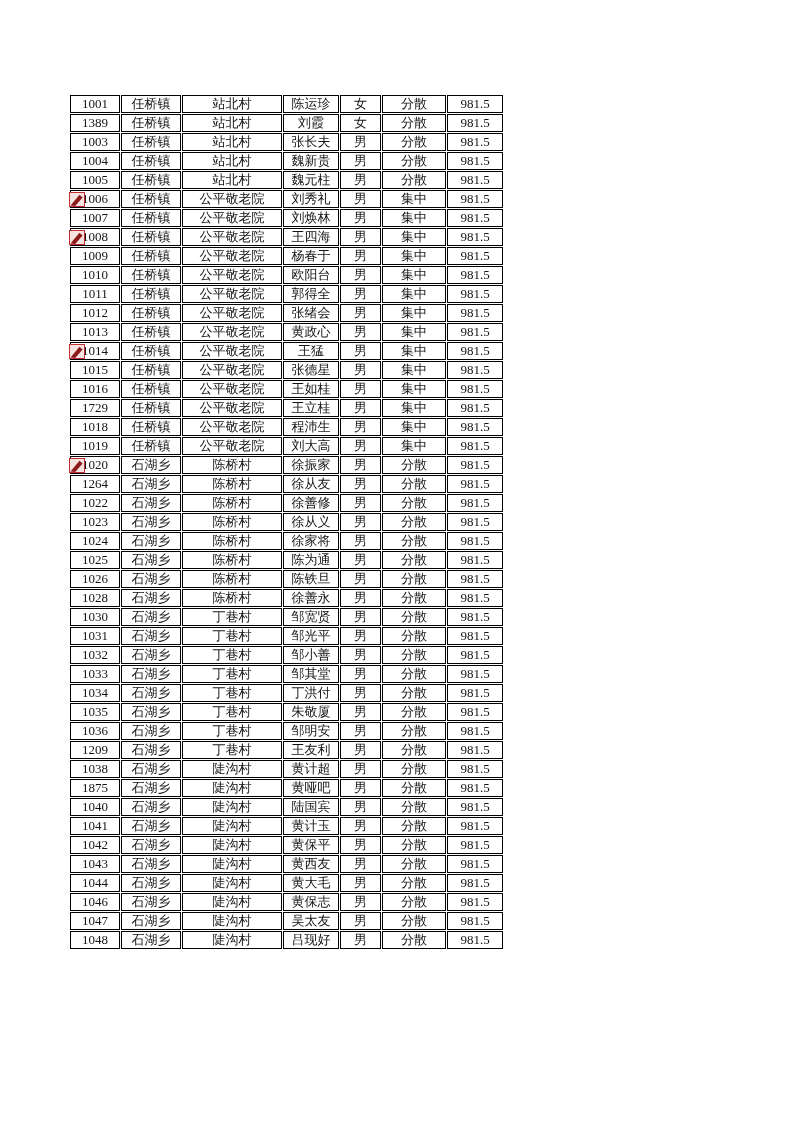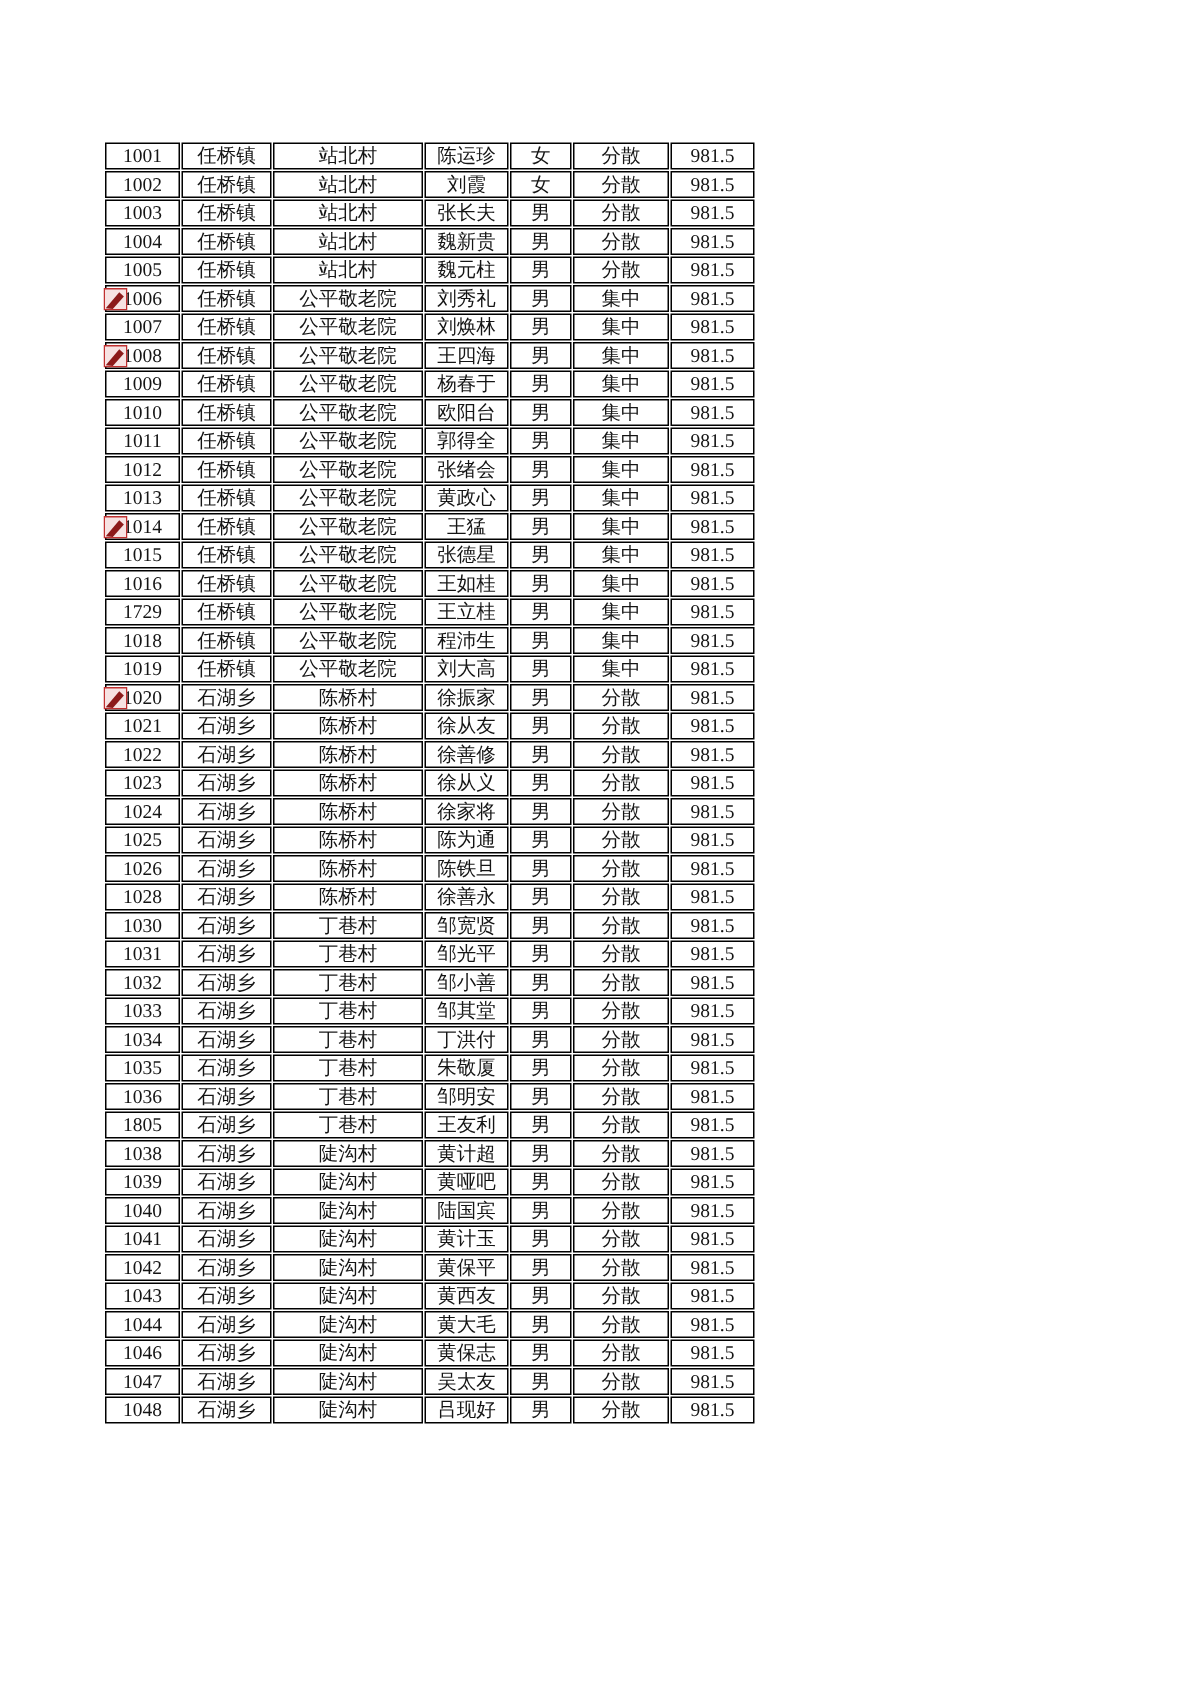--- a/index.html
+++ b/index.html
@@ -62,21 +62,21 @@
         <tr>
           <td class="cell-id"><span>1001</span></td>
           <td class="cell-town"><span>任桥镇</span></td>
           <td class="cell-village"><span>站北村</span></td>
           <td class="cell-name"><span>陈运珍</span></td>
           <td class="cell-gender"><span>女</span></td>
           <td class="cell-living_type"><span>分散</span></td>
           <td class="cell-amount"><span>981.5</span></td>
         </tr>
         <tr>
-          <td class="cell-id"><span>1002</span></td>
+          <td class="cell-id"><span>1389</span></td>
           <td class="cell-town"><span>任桥镇</span></td>
           <td class="cell-village"><span>站北村</span></td>
           <td class="cell-name"><span>刘霞</span></td>
           <td class="cell-gender"><span>女</span></td>
           <td class="cell-living_type"><span>分散</span></td>
           <td class="cell-amount"><span>981.5</span></td>
         </tr>
         <tr>
           <td class="cell-id"><span>1003</span></td>
           <td class="cell-town"><span>任桥镇</span></td>
@@ -253,21 +253,21 @@
               </svg>
             </span><span>1020</span></td>
           <td class="cell-town"><span>石湖乡</span></td>
           <td class="cell-village"><span>陈桥村</span></td>
           <td class="cell-name"><span>徐振家</span></td>
           <td class="cell-gender"><span>男</span></td>
           <td class="cell-living_type"><span>分散</span></td>
           <td class="cell-amount"><span>981.5</span></td>
         </tr>
         <tr>
-          <td class="cell-id"><span>1021</span></td>
+          <td class="cell-id"><span>1264</span></td>
           <td class="cell-town"><span>石湖乡</span></td>
           <td class="cell-village"><span>陈桥村</span></td>
           <td class="cell-name"><span>徐从友</span></td>
           <td class="cell-gender"><span>男</span></td>
           <td class="cell-living_type"><span>分散</span></td>
           <td class="cell-amount"><span>981.5</span></td>
         </tr>
         <tr>
           <td class="cell-id"><span>1022</span></td>
           <td class="cell-town"><span>石湖乡</span></td>
@@ -379,39 +379,39 @@
         <tr>
           <td class="cell-id"><span>1036</span></td>
           <td class="cell-town"><span>石湖乡</span></td>
           <td class="cell-village"><span>丁巷村</span></td>
           <td class="cell-name"><span>邹明安</span></td>
           <td class="cell-gender"><span>男</span></td>
           <td class="cell-living_type"><span>分散</span></td>
           <td class="cell-amount"><span>981.5</span></td>
         </tr>
         <tr>
-          <td class="cell-id"><span>1805</span></td>
+          <td class="cell-id"><span>1209</span></td>
           <td class="cell-town"><span>石湖乡</span></td>
           <td class="cell-village"><span>丁巷村</span></td>
           <td class="cell-name"><span>王友利</span></td>
           <td class="cell-gender"><span>男</span></td>
           <td class="cell-living_type"><span>分散</span></td>
           <td class="cell-amount"><span>981.5</span></td>
         </tr>
         <tr>
           <td class="cell-id"><span>1038</span></td>
           <td class="cell-town"><span>石湖乡</span></td>
           <td class="cell-village"><span>陡沟村</span></td>
           <td class="cell-name"><span>黄计超</span></td>
           <td class="cell-gender"><span>男</span></td>
           <td class="cell-living_type"><span>分散</span></td>
           <td class="cell-amount"><span>981.5</span></td>
         </tr>
         <tr>
-          <td class="cell-id"><span>1039</span></td>
+          <td class="cell-id"><span>1875</span></td>
           <td class="cell-town"><span>石湖乡</span></td>
           <td class="cell-village"><span>陡沟村</span></td>
           <td class="cell-name"><span>黄哑吧</span></td>
           <td class="cell-gender"><span>男</span></td>
           <td class="cell-living_type"><span>分散</span></td>
           <td class="cell-amount"><span>981.5</span></td>
         </tr>
         <tr>
           <td class="cell-id"><span>1040</span></td>
           <td class="cell-town"><span>石湖乡</span></td>

